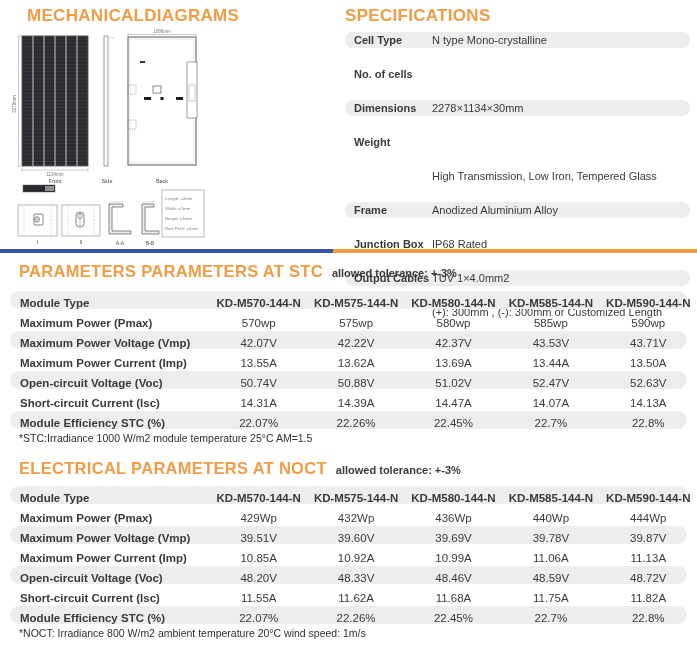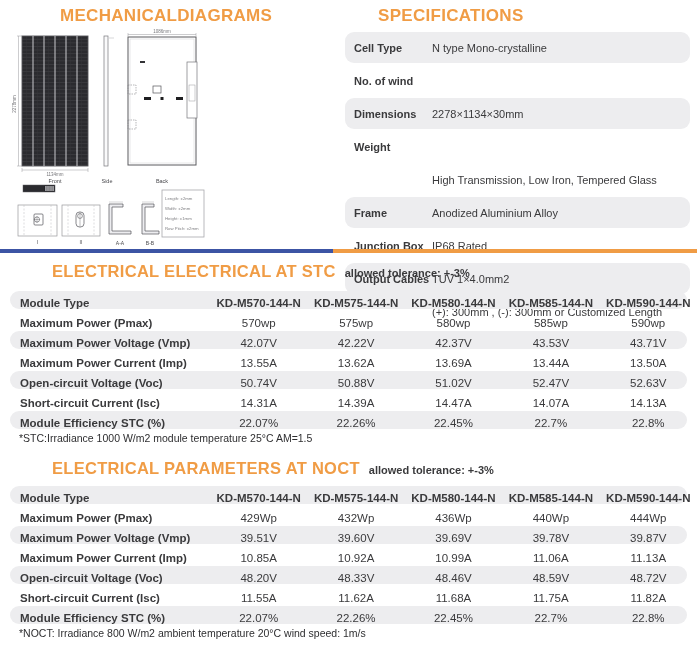--- a/index.html
+++ b/index.html
@@ -3,28 +3,28 @@
 <meta charset="utf-8">
 <style>
   :root{
     --orange:#F09C45; --blue:#3C54A4; --rowgray:#EDEDEF; --text:#3A3A3C;
   }
   html,body{margin:0;padding:0;background:#fff;}
   .sheet{
     position:relative;width:697px;height:647px;background:#fff;overflow:hidden;
     font-family:"Liberation Sans",sans-serif;color:var(--text);
   }
-  .sec-title{color:var(--orange);font-weight:bold;font-size:17px;letter-spacing:.3px;margin-left:33px;}
+  .sec-title{color:var(--orange);font-weight:bold;font-size:17px;letter-spacing:.3px;}
   .mech-title{position:absolute;left:27px;top:6px;}
   .spec-title{position:absolute;left:345px;top:6px;}
   .mech-svg{position:absolute;left:10px;top:28px;}
 
   
   .spec-table{position:absolute;left:345px;top:32px;width:345px;}
-  .spec-row{display:flex;align-items:center;height:31px;margin-bottom:2px;border-radius:9px;font-size:11px;}
+  .spec-row{display:flex;align-items:center;height:16px;margin-bottom:18px;border-radius:9px;font-size:11px;}
   .spec-row.gray{background:var(--rowgray);}
   .spec-label{flex:0 0 78px;padding-left:9px;font-weight:bold;white-space:nowrap;}
   .spec-value{flex:1;white-space:nowrap;}
 
   
   .divider{position:absolute;left:0;top:249px;width:697px;height:3.5px;display:flex;}
   .div-blue{width:333px;height:100%;background:var(--blue);}
   .div-orange{flex:1;height:100%;background:var(--orange);}
 
   
@@ -146,21 +146,21 @@
     </g>
   </svg>
 
   <div class="sec-title spec-title">SPECIFICATIONS</div>
   <div class="spec-table">
       <div class="spec-row gray">
         <span class="spec-label">Cell Type</span>
         <span class="spec-value">N type Mono-crystalline</span>
       </div>
       <div class="spec-row">
-        <span class="spec-label">No. of wind</span>
+        <span class="spec-label">No. of cells</span>
       </div>
       <div class="spec-row gray">
         <span class="spec-label">Dimensions</span>
         <span class="spec-value">2278×1134×30mm</span>
       </div>
       <div class="spec-row">
         <span class="spec-label">Weight</span>
       </div>
       <div class="spec-row">
         <span class="spec-label"></span>
@@ -183,21 +183,21 @@
         <span class="spec-value">(+): 300mm , (-): 300mm or Customized Length</span>
       </div>
     </div>
 
   <div class="divider">
     <span class="div-blue"></span>
     <span class="div-orange"></span>
   </div>
 
   <div class="elec-head stc-head">
-    <span class="sec-title">ELECTRICAL ELECTRICAL AT STC</span>
+    <span class="sec-title">PARAMETERS PARAMETERS AT STC</span>
     <span class="tol">allowed tolerance: +-3%</span>
   </div>
   <div class="elec-table" id="stc-table">
       <div class="elec-row gray header">
         <span class="elec-label">Module Type</span>
         <span class="elec-cell">KD-M570-144-N</span>
         <span class="elec-cell">KD-M575-144-N</span>
         <span class="elec-cell">KD-M580-144-N</span>
         <span class="elec-cell">KD-M585-144-N</span>
         <span class="elec-cell">KD-M590-144-N</span>

